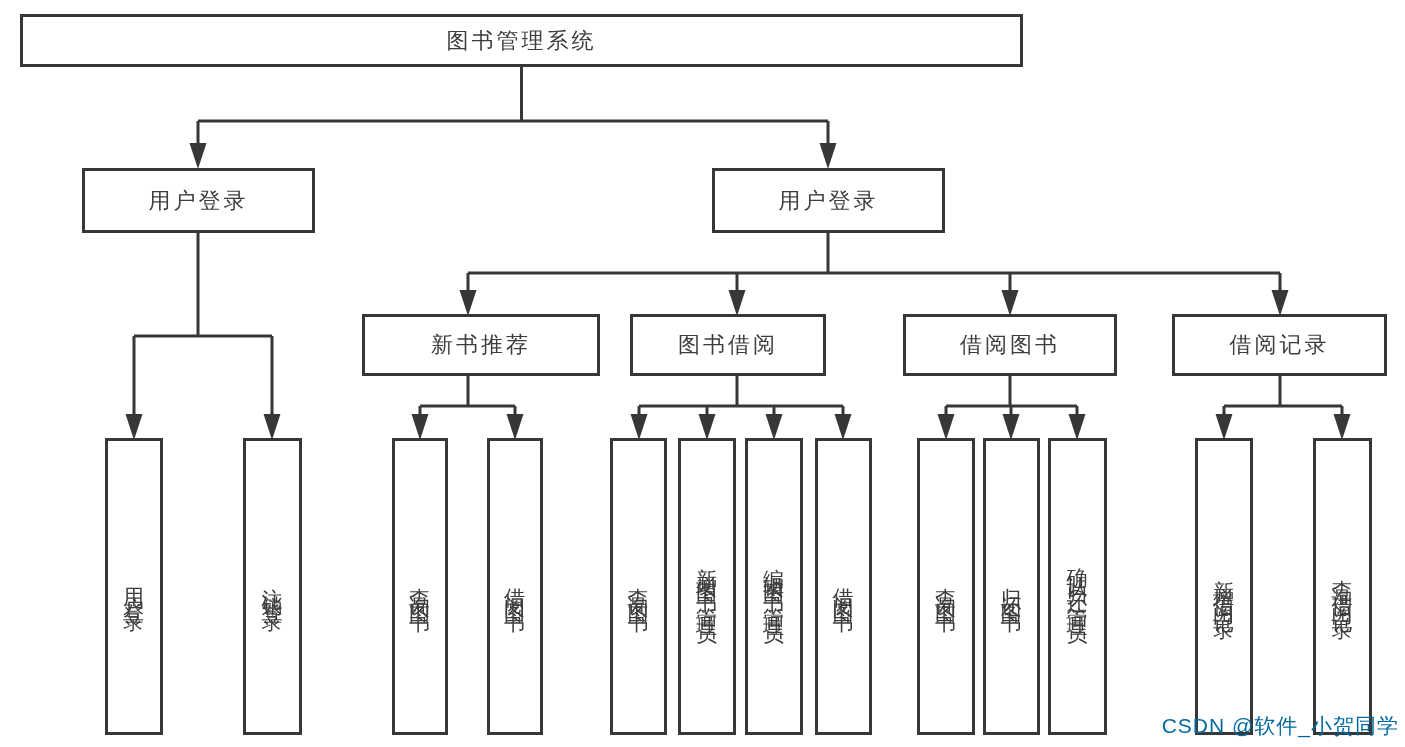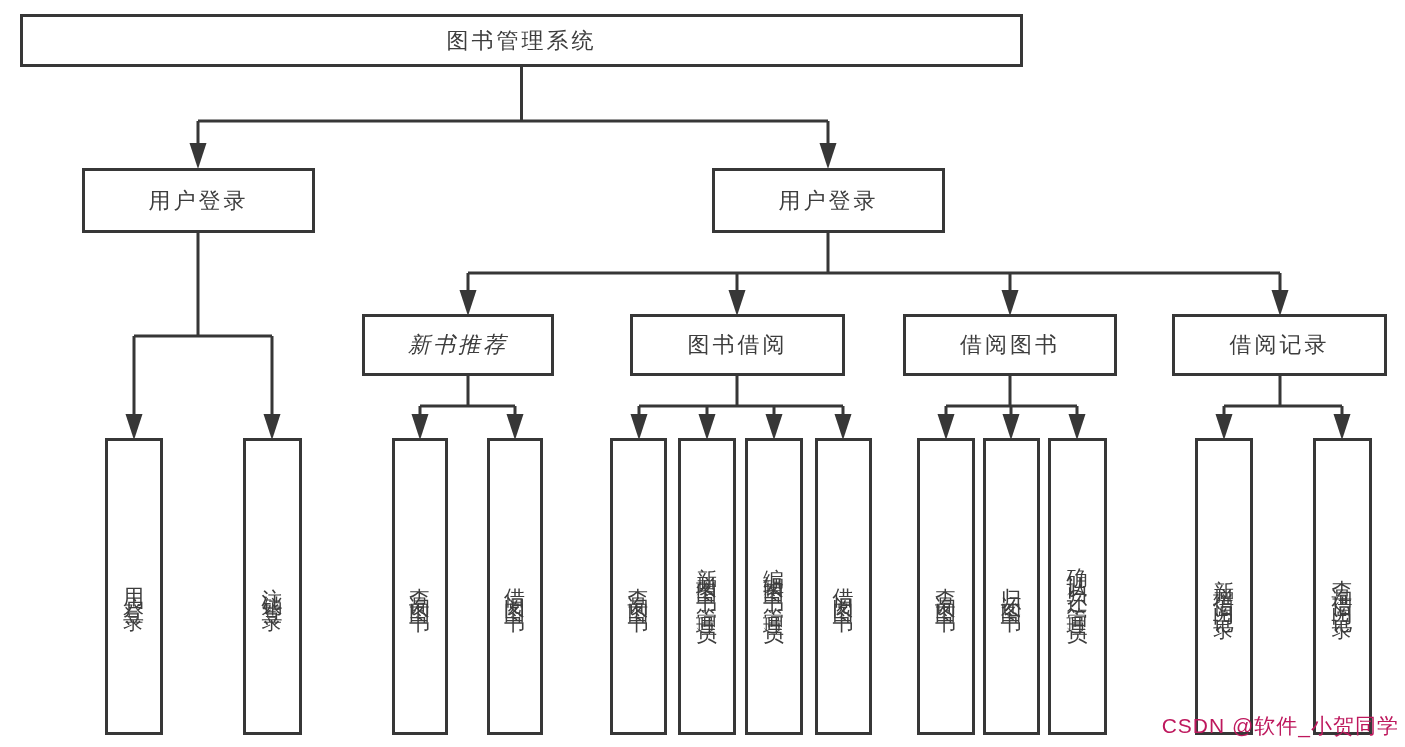--- a/index.html
+++ b/index.html
@@ -34,22 +34,22 @@
     font-size: 21px;
     letter-spacing: 8px;
     line-height: 1;
   }
   
   #root     { left: 20px;  top: 14px;  width: 1003px; height: 53px; }
   
   #b-login  { left: 82px;  top: 168px; width: 233px; height: 65px; }
   #b-mgmt   { left: 712px; top: 168px; width: 233px; height: 65px; }
   
-  #b-newrec { left: 362px;  top: 314px; width: 192px; height: 62px; font-style: italic; }
-  #b-borrow { left: 630px;  top: 314px; width: 215px; height: 62px; }
+  #b-newrec { left: 362px;  top: 314px; width: 238px; height: 62px; }
+  #b-borrow { left: 630px;  top: 314px; width: 196px; height: 62px; }
   #b-current{ left: 903px;  top: 314px; width: 214px; height: 62px; }
   #b-records{ left: 1172px; top: 314px; width: 215px; height: 62px; }
   
   .leaf { top: 438px; height: 297px; }
   #l-1  { left: 105px;  width: 58px; }
   #l-2  { left: 243px;  width: 59px; }
   #l-3  { left: 392px;  width: 56px; }
   #l-4  { left: 487px;  width: 56px; }
   #l-5  { left: 610px;  width: 57px; }
   #l-6  { left: 678px;  width: 58px; }
@@ -58,21 +58,21 @@
   #l-9  { left: 917px;  width: 58px; }
   #l-10 { left: 983px;  width: 57px; }
   #l-11 { left: 1048px; width: 59px; }
   #l-12 { left: 1195px; width: 58px; }
   #l-13 { left: 1313px; width: 59px; }
   .watermark {
     position: absolute;
     right: 6px;
     bottom: 7px;
     font-size: 21px;
-    color: #be185d;
+    color: #0369a1;
     letter-spacing: 1px;
     z-index: 2;
     white-space: nowrap;
   }
 </style>
 </head>
 <body>
 
 <div class="canvas">
 

